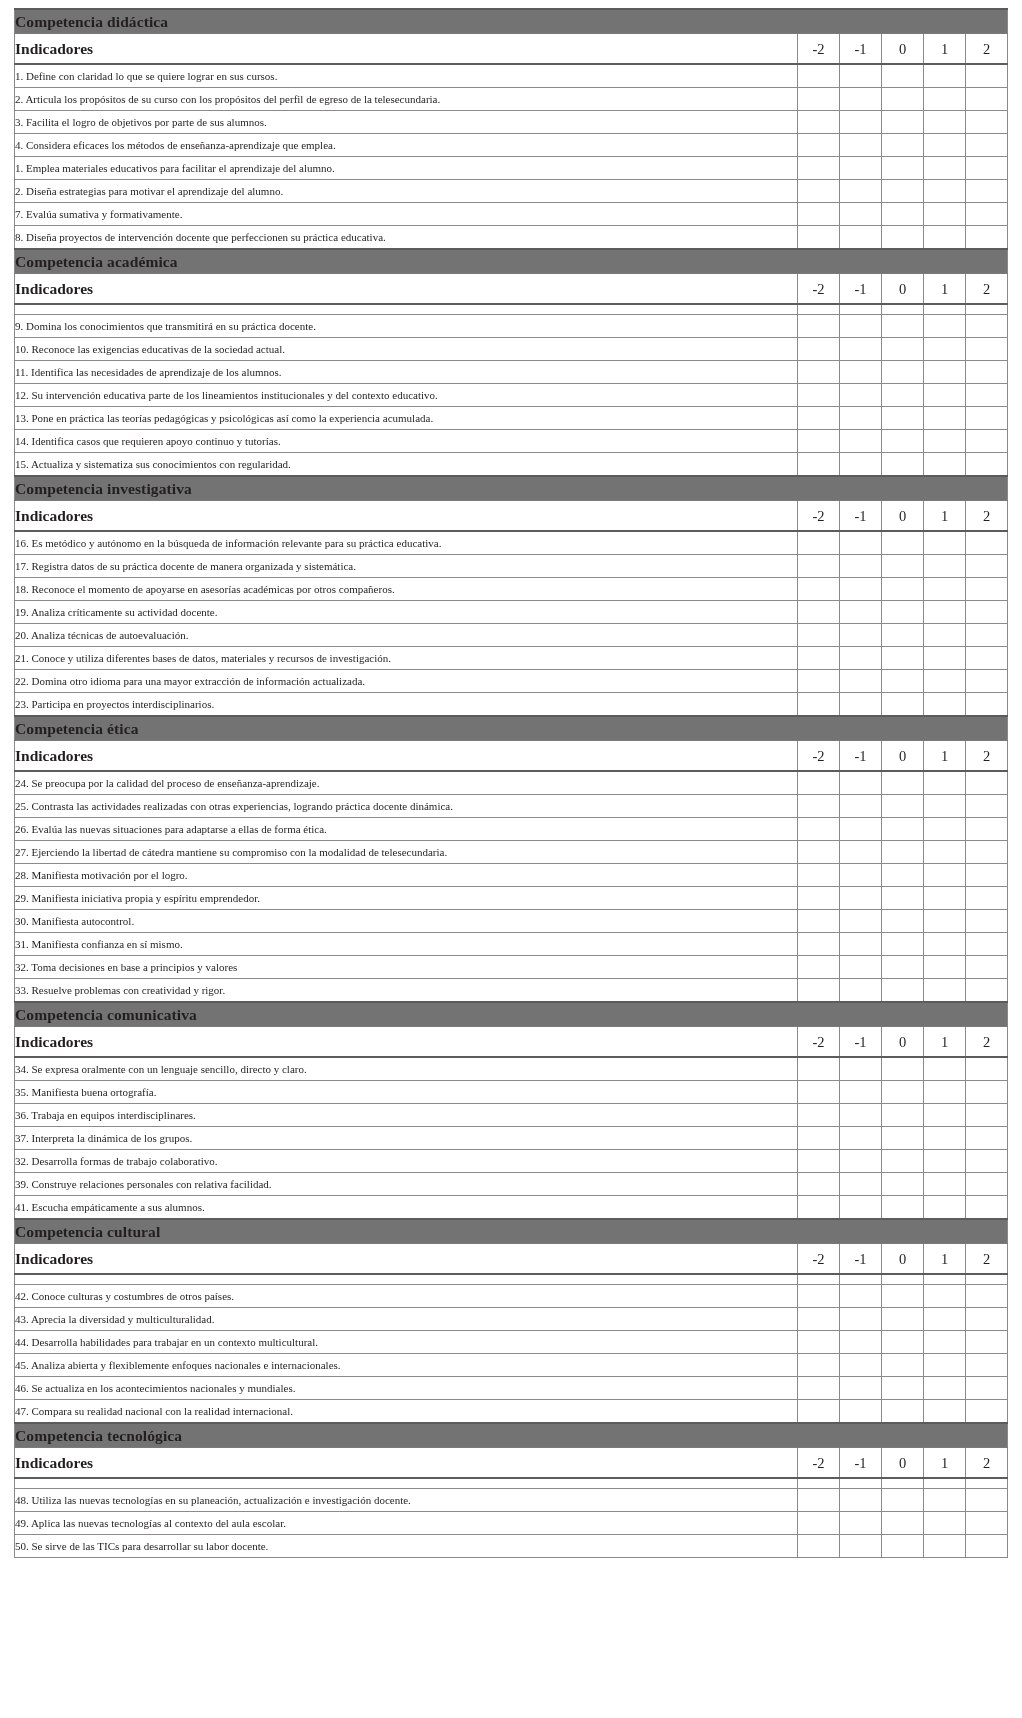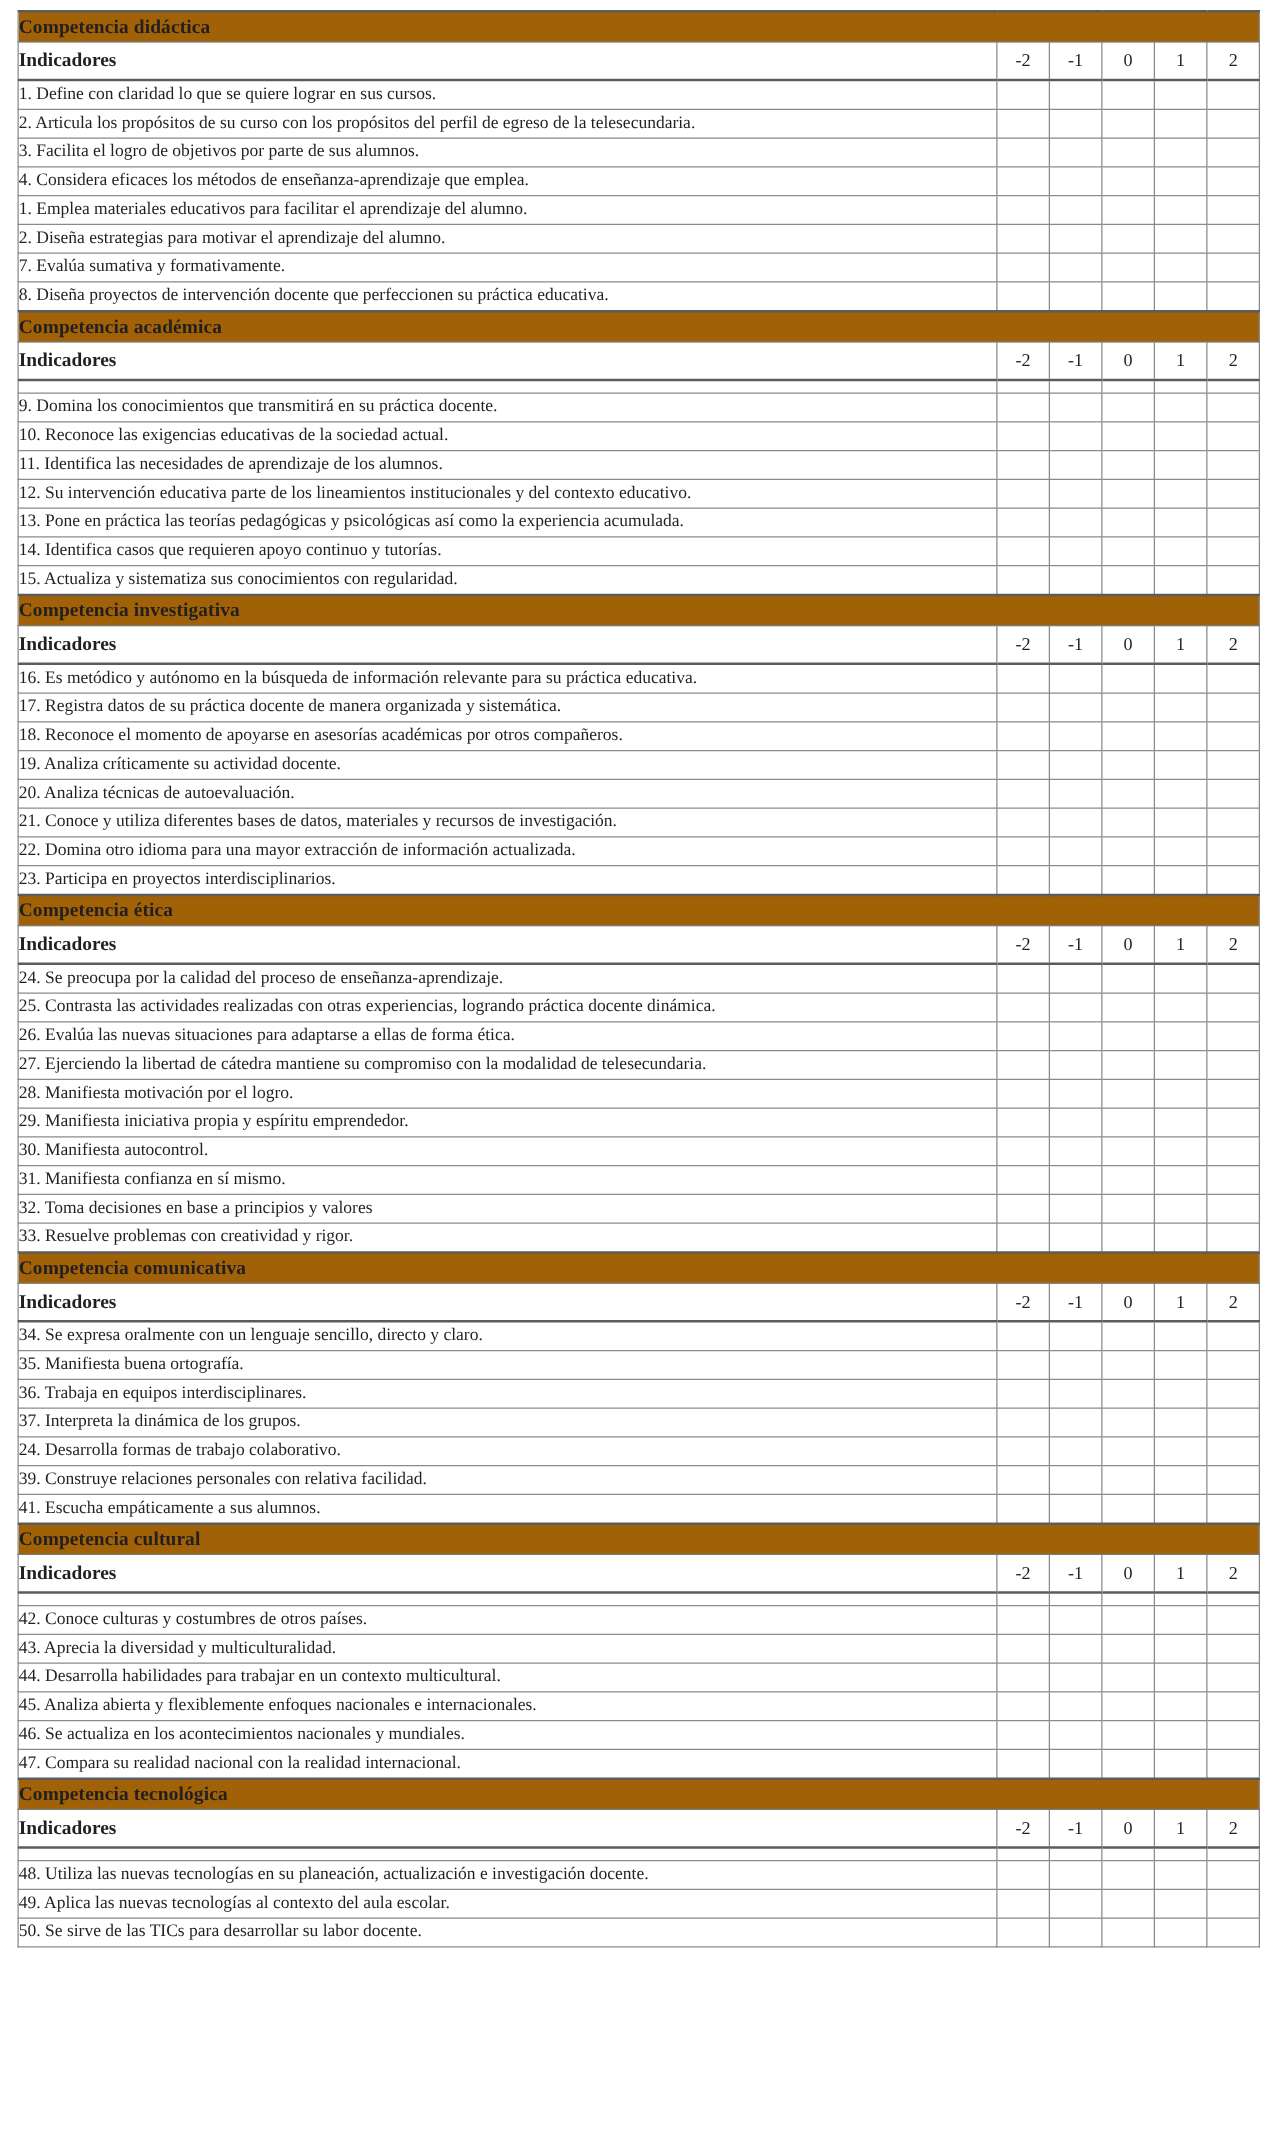--- a/index.html
+++ b/index.html
@@ -27,21 +27,21 @@
     border: 1px solid #6e6e6e;
   }
   table.rubric td {
     border: 1px solid #8a8a8a;
     padding: 0;
     vertical-align: middle;
     background: #ffffff;
   }
   
   tr.section-row td {
-    background: #a16207;
+    background: #737373;
     border-top: 2px solid #5c5c5c;
     border-bottom: 1px solid #7a7a7a;
     height: 23px;
   }
   .section-title {
     font-weight: bold;
     font-size: 15.5px;
     padding: 0 0 0 7px;
     letter-spacing: .1px;
     line-height: 22px;
@@ -61,21 +61,21 @@
   }
   .scale-head {
     text-align: center;
     font-size: 14.5px;
     line-height: 20px;
     font-weight: normal;
   }
   
   tr.item-row td { height: 22px; }
   .item-text {
-    font-size: 14px;
+    font-size: 11px;
     padding: 0 4px 0 8px;
     line-height: 20px;
     white-space: nowrap;
     overflow: hidden;
     margin-left: 48px;
   }
   .mark-cell { background: #ffffff; }
   
   tr.spacer-row td {
     height: 9px;
@@ -452,21 +452,21 @@
         </tr>
         <tr class="item-row">
           <td class="item-text">37. Interpreta la dinámica de los grupos.</td>
           <td class="mark-cell"></td>
           <td class="mark-cell"></td>
           <td class="mark-cell"></td>
           <td class="mark-cell"></td>
           <td class="mark-cell"></td>
         </tr>
         <tr class="item-row">
-          <td class="item-text">24. Desarrolla formas de trabajo colaborativo.</td>
+          <td class="item-text">32. Desarrolla formas de trabajo colaborativo.</td>
           <td class="mark-cell"></td>
           <td class="mark-cell"></td>
           <td class="mark-cell"></td>
           <td class="mark-cell"></td>
           <td class="mark-cell"></td>
         </tr>
         <tr class="item-row">
           <td class="item-text">39. Construye relaciones personales con relativa facilidad.</td>
           <td class="mark-cell"></td>
           <td class="mark-cell"></td>

